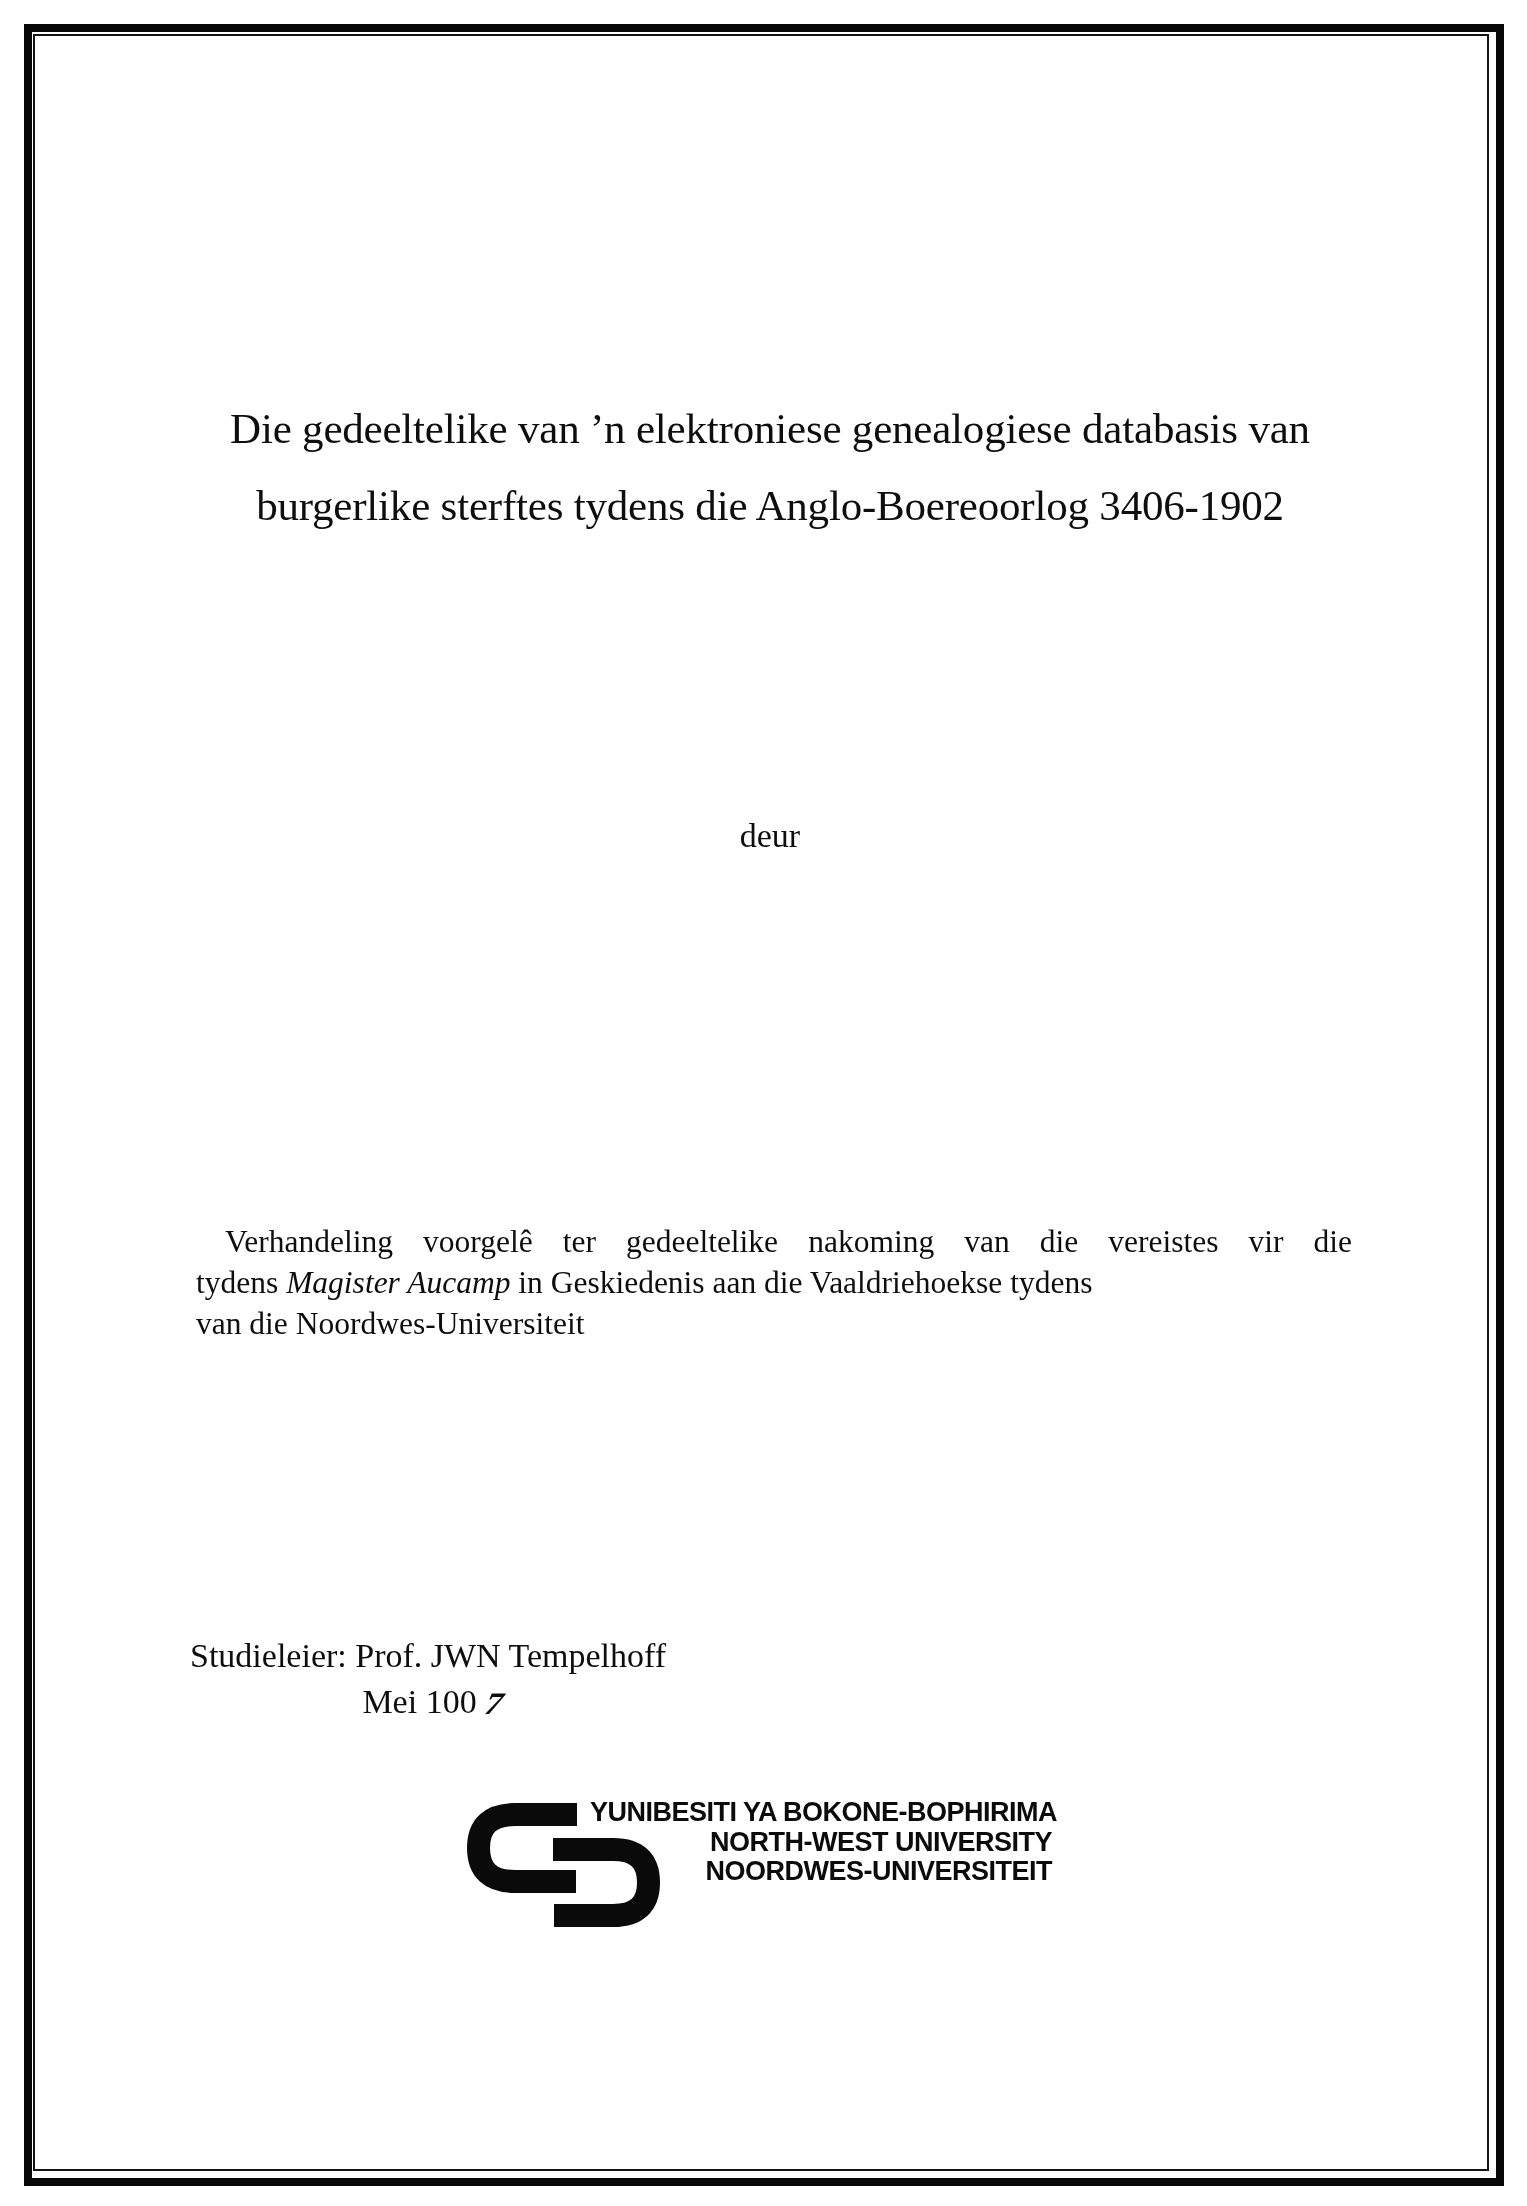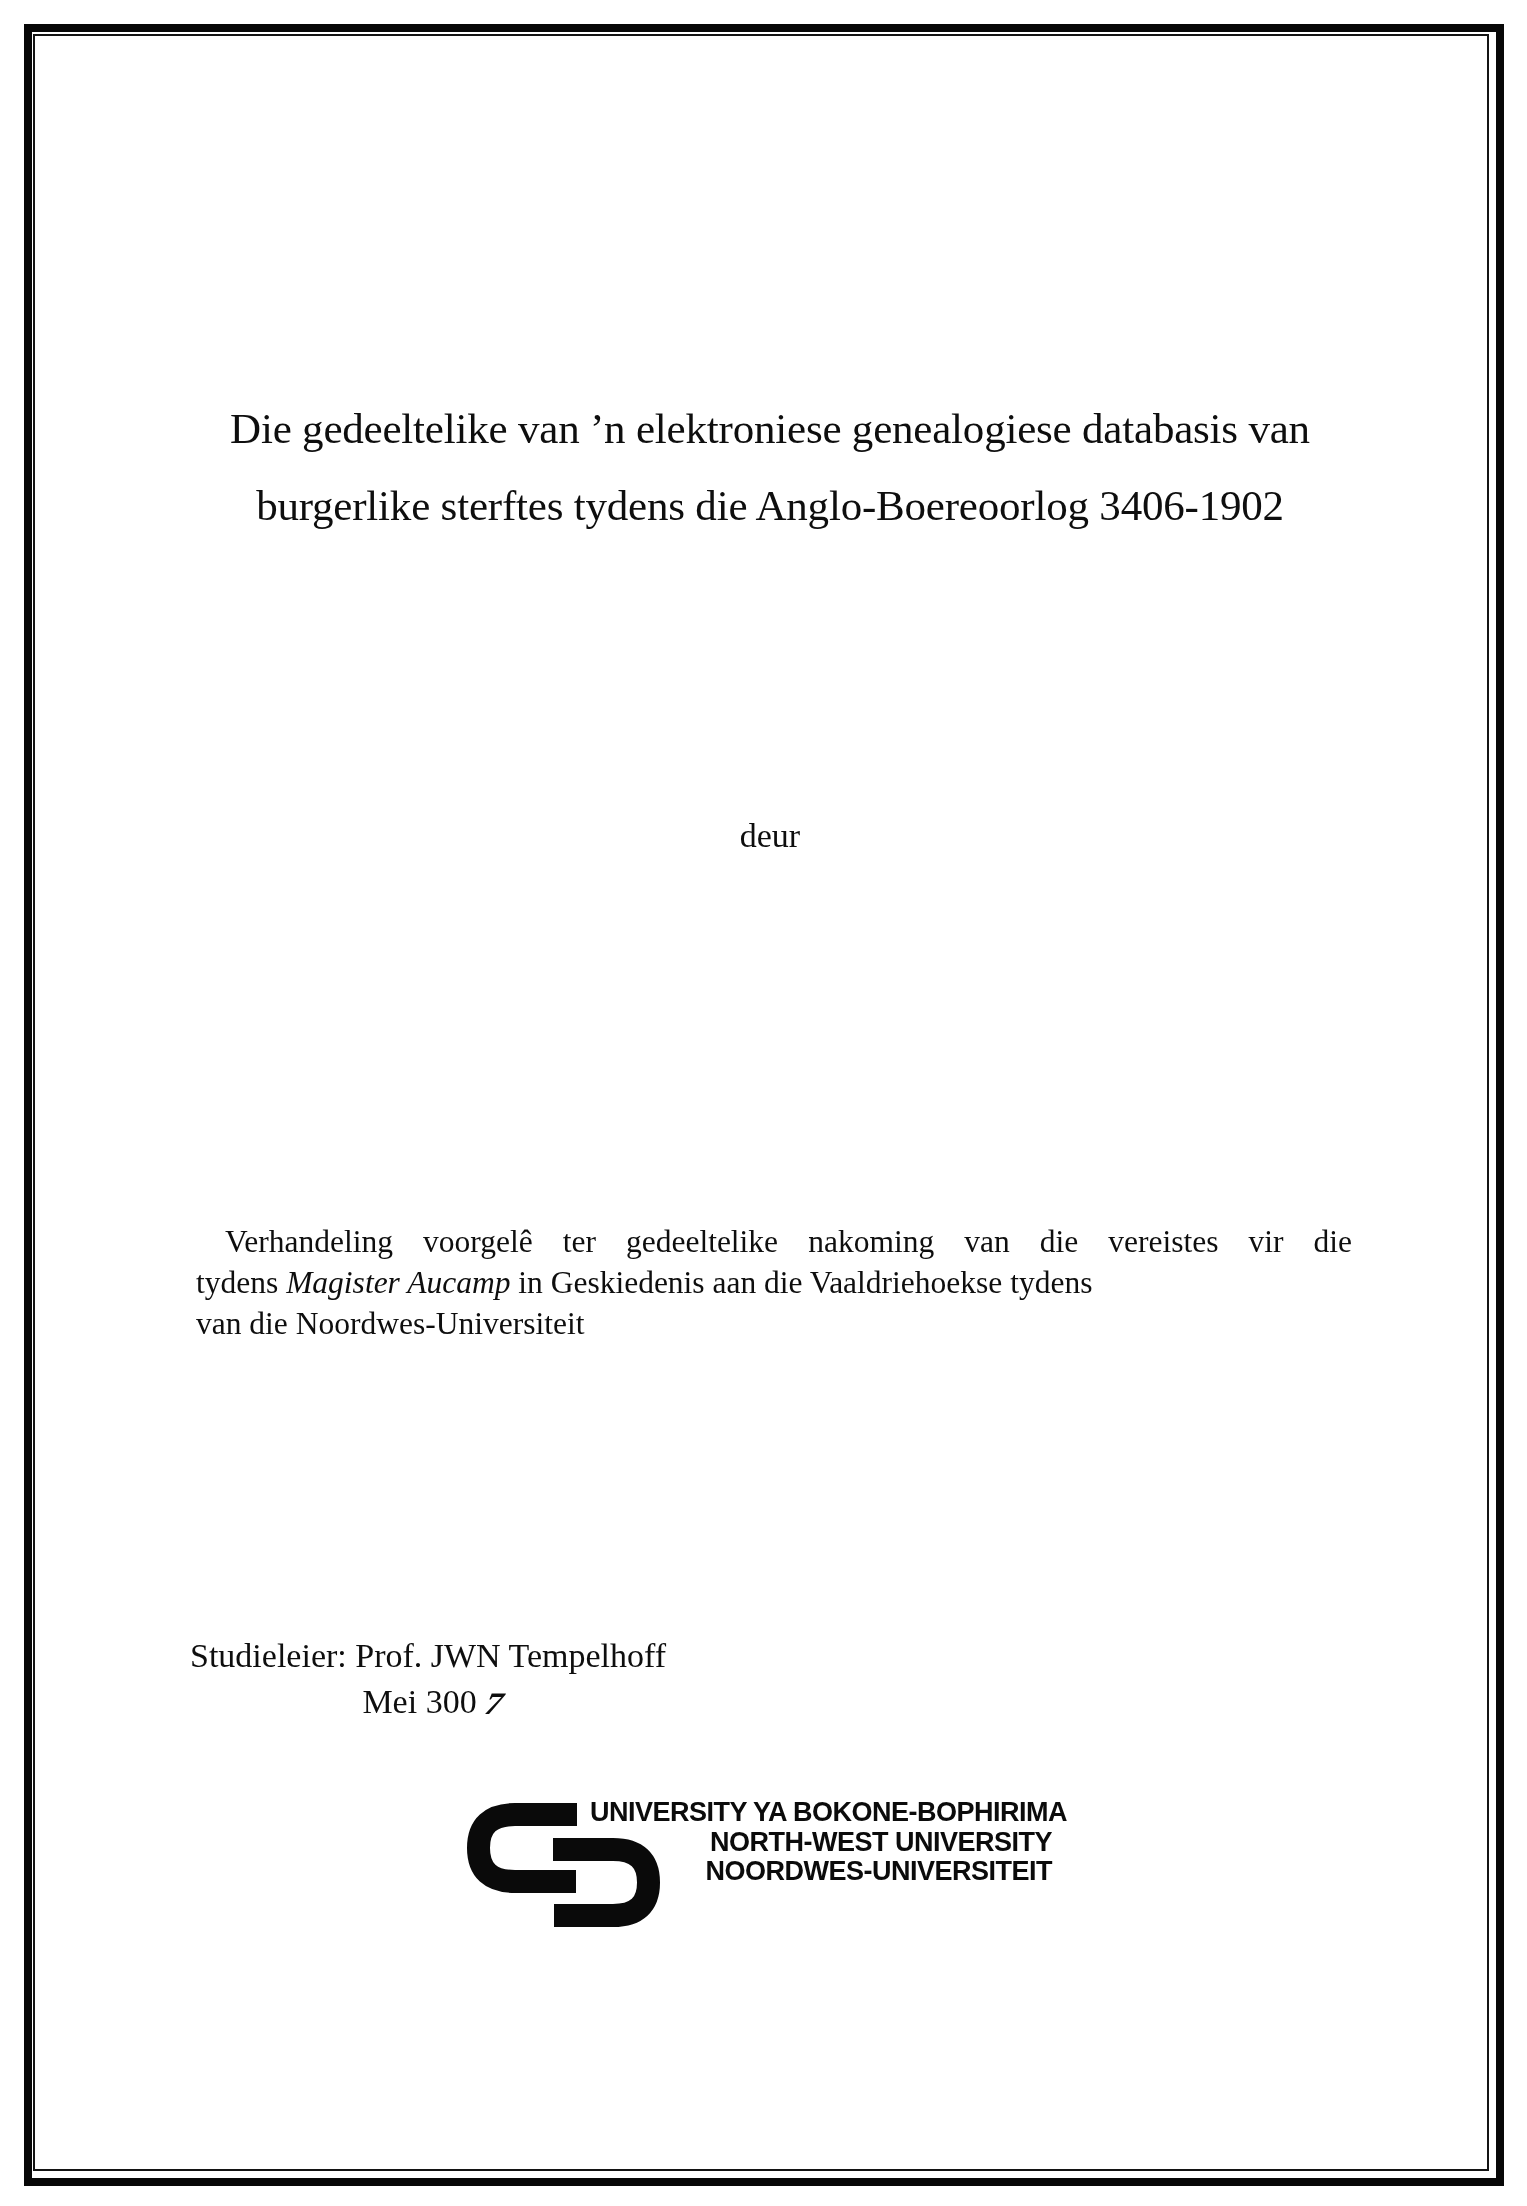--- a/index.html
+++ b/index.html
@@ -118,28 +118,28 @@
 
 
   <div class="statement">
     <div class="just">Verhandeling voorgelê ter gedeeltelike nakoming van die vereistes vir die</div>
     <div><span>tydens </span><span class="it">Magister Aucamp</span><span> in Geskiedenis aan die Vaaldriehoekse tydens</span></div>
     <div>van die Noordwes-Universiteit</div>
   </div>
 
   <div class="supervisor-block">
     <div>Studieleier: Prof. JWN Tempelhoff</div>
-    <div><span>Mei 300</span><span class="seven">7</span></div>
+    <div><span>Mei 100</span><span class="seven">7</span></div>
   </div>
 
   <div class="logo">
     <svg class="logo-mark" width="215" height="150" viewBox="0 0 215 150" aria-hidden="true">
       <path d="M 122 26.5 H 60 Q 23.5 26.5 23.5 60 Q 23.5 93.5 60 93.5 H 121" fill="none" stroke="#0a0a0a" stroke-width="23" stroke-linecap="butt"></path>
       <path d="M 98 61.5 H 158 Q 193.5 61.5 193.5 94.5 Q 193.5 127.5 158 127.5 H 99" fill="none" stroke="#0a0a0a" stroke-width="23" stroke-linecap="butt"></path>
     </svg>
     <div class="logo-text">
-      <div>UNIVERSITY YA BOKONE-BOPHIRIMA</div>
+      <div>YUNIBESITI YA BOKONE-BOPHIRIMA</div>
       <div>NORTH-WEST UNIVERSITY</div>
       <div>NOORDWES-UNIVERSITEIT</div>
     </div>
   </div>
 
 </div>
 
 </body></html>

